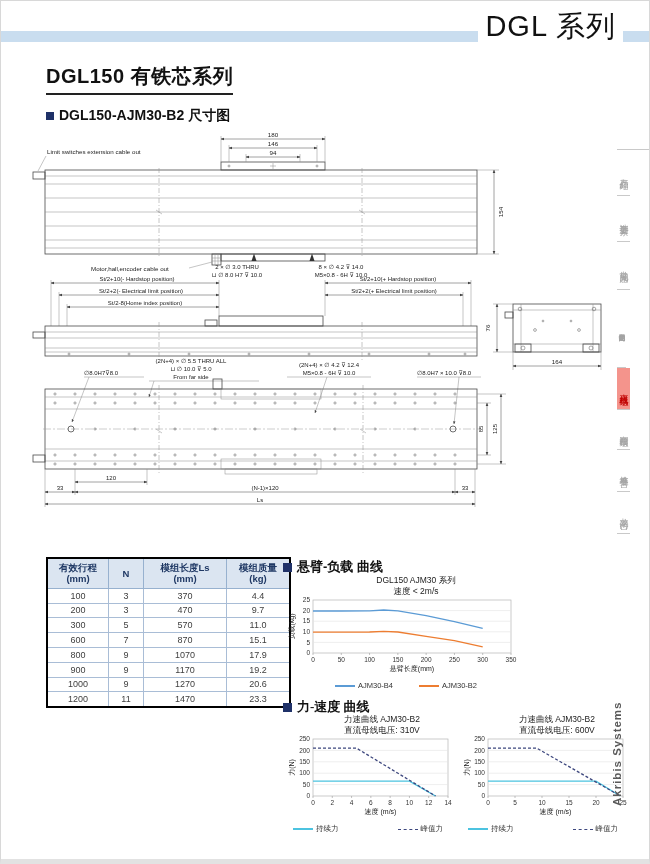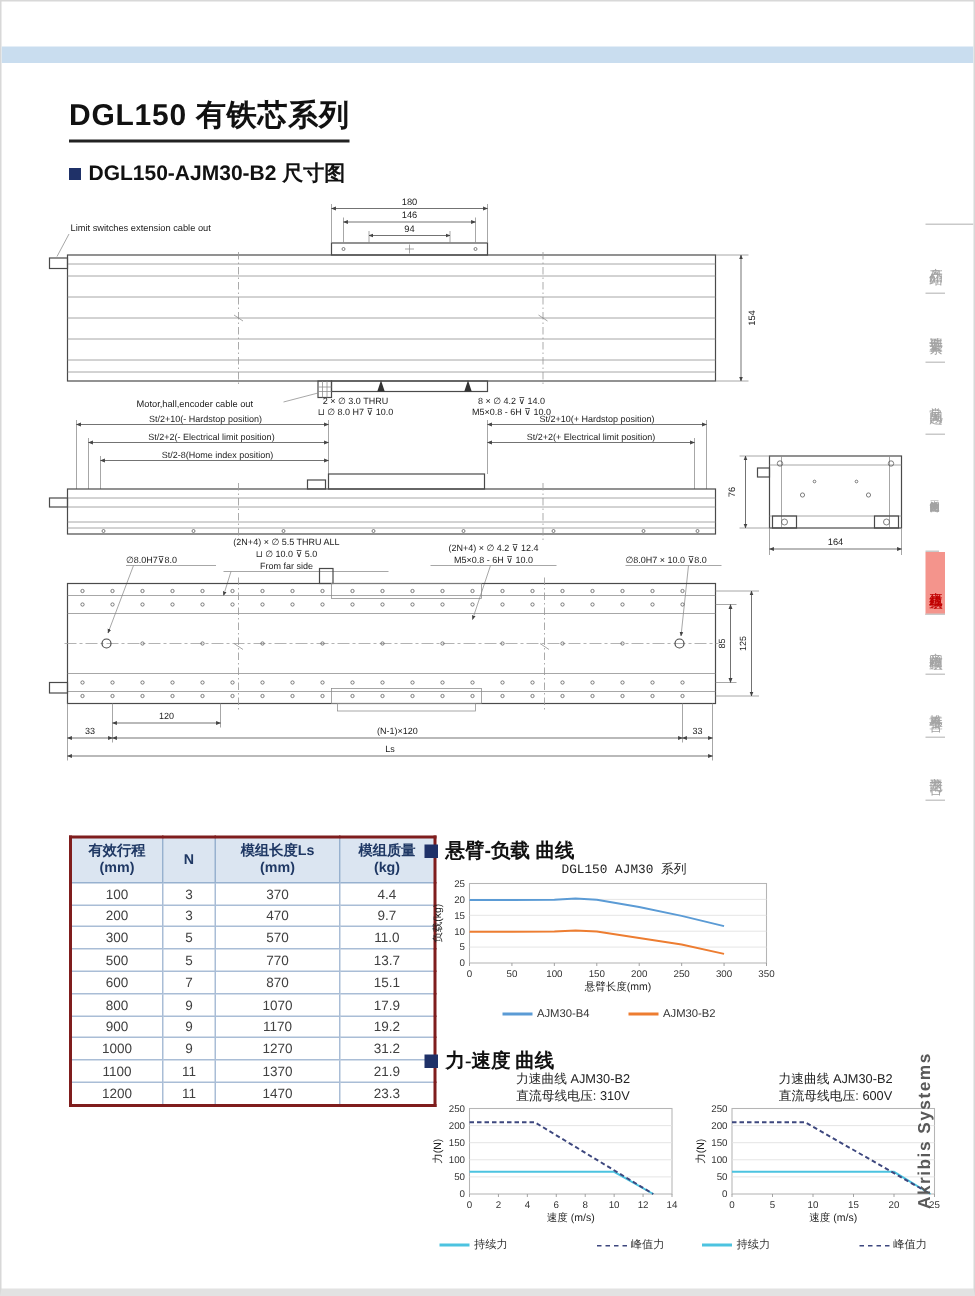--- a/index.html
+++ b/index.html
@@ -19,21 +19,21 @@
   .ln{fill:none;stroke:#4a4a4a;stroke-width:.8;}
   .thin{fill:none;stroke:#8a8a8a;stroke-width:.5;}
   .dim{fill:none;stroke:#555;stroke-width:.55;}
   .brk{fill:none;stroke:#999;stroke-width:.55;stroke-dasharray:5 2 1 2;}
   .cl{fill:none;stroke:#999;stroke-width:.5;stroke-dasharray:8 2 2 2;}
   .dt{font-size:6.2px;fill:#222;}
   .dts{font-size:6px;fill:#222;}
   .hole{fill:none;stroke:#555;stroke-width:.5;}
 
   
-  #spec-table{position:absolute;left:45px;top:556px;border-collapse:collapse;border:2px solid #7f1d1d;background:#fff;}
+  #spec-table{position:absolute;left:45px;top:556px;border-collapse:collapse;border:2px solid #000000;background:#fff;}
   #spec-table th{background:#dbe5f1;color:#1f3864;font-size:9.5px;font-weight:bold;border:1px solid #97b1cf;padding:3px 2px;line-height:1.2;}
   #spec-table td{font-size:9px;color:#404040;text-align:center;border:1px solid #a9bdd6;padding:0;height:13.8px;}
   #spec-table th:nth-child(1){width:56px}#spec-table th:nth-child(2){width:30px}
   #spec-table th:nth-child(3){width:78px}#spec-table th:nth-child(4){width:58px}
 
   
   .chart-block{position:absolute;}
   .chart-sub{text-align:center;font-size:8.5px;color:#222;line-height:11px;}
   .tick{font-size:6.5px;fill:#333;}
   .alabel{font-size:7px;fill:#222;}
@@ -51,20 +51,21 @@
   .side-tab.active{background:#f4948c;color:#c00000;}
   .brand-vert{position:absolute;left:610px;top:695px;height:110px;writing-mode:vertical-rl;transform:rotate(180deg);
               font-size:11.5px;font-weight:bold;color:#595959;letter-spacing:1px;}
 </style>
 </head>
 <body>
 
 <div class="page">
 
   <div class="band"></div>
+  <div class="header-title">DGL 系列</div>
   <div class="doc-title">DGL150 有铁芯系列</div>
   <div class="bullet-line">
     <span class="sq"></span>
     <span>DGL150-AJM30-B2 尺寸图</span>
   </div>
 
   <svg class="dw" style="left:28px;top:131px;" width="492" height="146" viewBox="0 0 492 146">
     <defs>
       <marker id="ar1" viewBox="0 0 10 10" refX="9" refY="5" markerWidth="6" markerHeight="6" orient="auto-start-reverse">
         <path d="M0 1L10 5L0 9z" fill="#444"></path>
@@ -430,26 +431,20 @@
           <td>470</td>
           <td>9.7</td>
         </tr>
         <tr>
           <td>300</td>
           <td>5</td>
           <td>570</td>
           <td>11.0</td>
         </tr>
         <tr>
-          <td>500</td>
-          <td>5</td>
-          <td>770</td>
-          <td>13.7</td>
-        </tr>
-        <tr>
           <td>600</td>
           <td>7</td>
           <td>870</td>
           <td>15.1</td>
         </tr>
         <tr>
           <td>800</td>
           <td>9</td>
           <td>1070</td>
           <td>17.9</td>
@@ -457,44 +452,39 @@
         <tr>
           <td>900</td>
           <td>9</td>
           <td>1170</td>
           <td>19.2</td>
         </tr>
         <tr>
           <td>1000</td>
           <td>9</td>
           <td>1270</td>
-          <td>31.2</td>
-        </tr>
-        <tr>
-          <td>1100</td>
-          <td>11</td>
-          <td>1370</td>
-          <td>21.9</td>
+          <td>20.6</td>
         </tr>
         <tr>
           <td>1200</td>
           <td>11</td>
           <td>1470</td>
           <td>23.3</td>
         </tr>
       </tbody>
   </table>
 
   <div class="sec-title" style="left:282px;top:557px;">
     <span class="sq"></span>
     <span>悬臂-负载 曲线</span>
   </div>
   <div class="chart-block" style="left:286px;top:574px;width:238px;">
-    <div class="chart-sub" style="margin-left:20px;font-family:Liberation Mono, monospace;">
+    <div class="chart-sub" style="margin-left:20px;">
       <div>DGL150 AJM30 系列</div>
+      <div>速度 &lt; 2m/s</div>
     </div>
     <svg width="236" height="80">
         <rect x="26" y="3" width="198" height="53" fill="#fff" stroke="#b5b5b5" stroke-width="0.7"></rect>
         <text x="23" y="58.2" text-anchor="end" class="tick">0</text>
         <line x1="26" y1="45.4" x2="224" y2="45.4" stroke="#e2e2e2" stroke-width="0.6"></line>
         <text x="23" y="47.6" text-anchor="end" class="tick">5</text>
         <line x1="26" y1="34.8" x2="224" y2="34.8" stroke="#e2e2e2" stroke-width="0.6"></line>
         <text x="23" y="37" text-anchor="end" class="tick">10</text>
         <line x1="26" y1="24.200000000000003" x2="224" y2="24.200000000000003" stroke="#e2e2e2" stroke-width="0.6"></line>
         <text x="23" y="26.400000000000002" text-anchor="end" class="tick">15</text>

